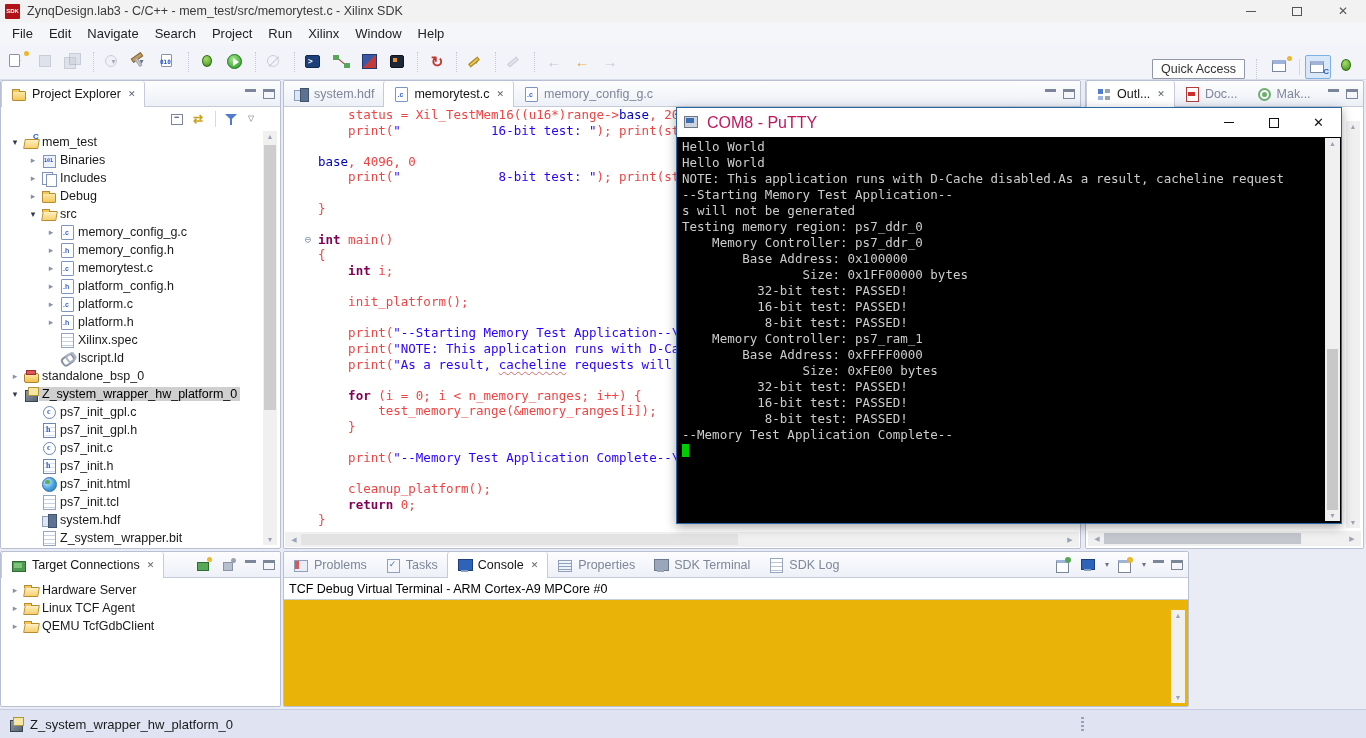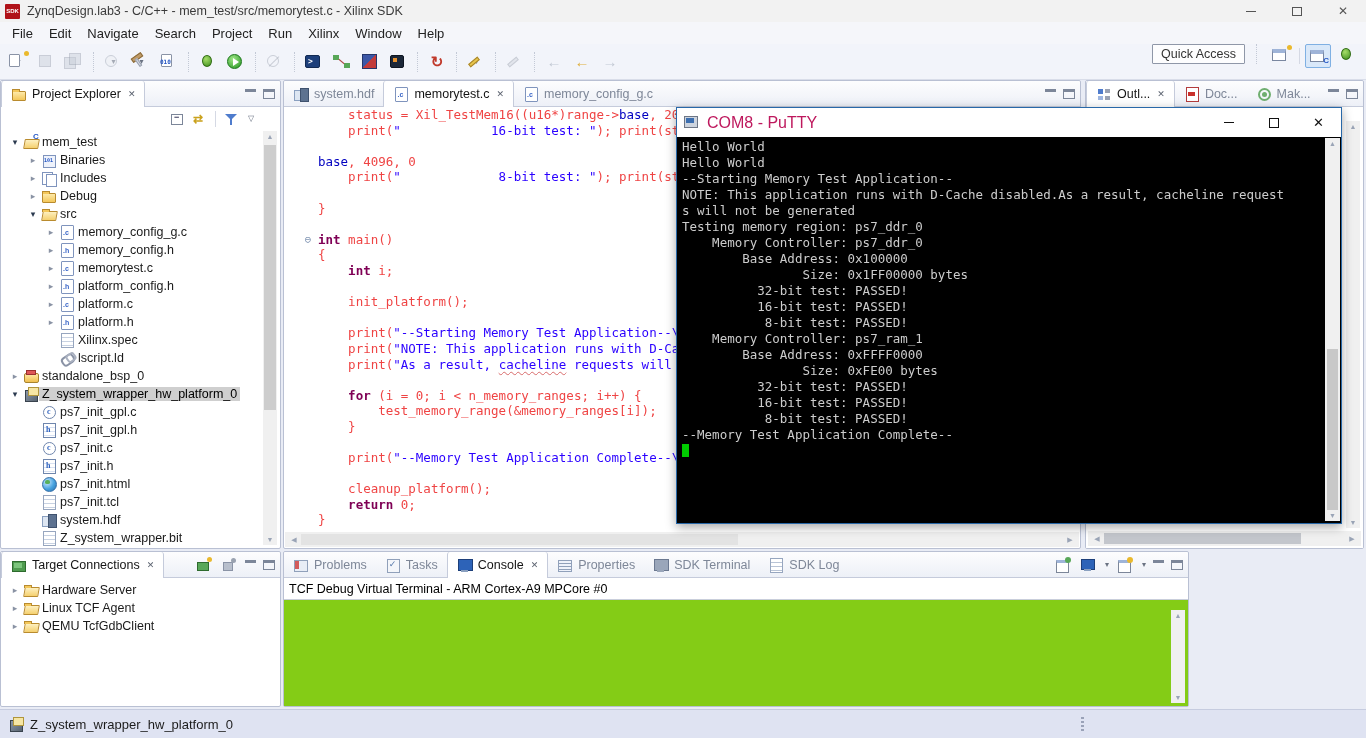--- a/index.html
+++ b/index.html
@@ -16,21 +16,21 @@
   .wc-max i{display:block;width:10px;height:9px;border:1px solid #555}
   .wc-close{font-size:12px}
 
   .menubar{position:absolute;left:0;top:22px;width:1366px;height:22px;background:#f5f6fa;display:flex;align-items:center;padding-left:4px}
   .mi{padding:3px 8px;color:#222}
 
   .toolbar{position:absolute;left:0;top:44px;width:1366px;height:36px;background:#f2f4fa;border-bottom:1px solid #d9dde9;display:flex;align-items:center;padding-left:4px}
   .tbi{width:26px;height:24px;display:flex;align-items:center;justify-content:center;position:relative;margin:0 1px}
   .caret{font-size:8px;color:#6b7383;margin-left:1px}
   .tsep{width:1px;height:20px;border-left:1px dotted #c3c9d6;margin:0 5px}
-  .tbright{position:absolute;right:6px;top:0;height:35px;display:flex;align-items:flex-start;gap:6px}
+  .tbright{position:absolute;right:6px;top:0;height:35px;display:flex;align-items:flex-end;gap:6px}
   .qa{border:1px solid #8f97a8;background:#fdfdfe;color:#333;font-size:12.5px;padding:2px 8px;border-radius:1px}
   .persp{width:26px;height:24px;display:flex;align-items:center;justify-content:center;position:relative}
   .persp.active{background:#d9e8f9;border:1px solid #7fb0e3;border-radius:2px}
 
   
   .g{position:absolute}
   .art-page{width:11px;height:13px;background:#fff;border:1px solid #8a93a6;border-radius:1px}
   .art-star{width:5px;height:5px;background:#eab92d;border-radius:50%;right:2px;top:1px}
   .dim{opacity:.45}
   .art-floppy{width:12px;height:12px;background:#c7cdd8;border:1px solid #98a0ae}
@@ -182,21 +182,21 @@
   .pb-close{font-size:13px}
   .pterm{position:absolute;left:2px;top:29px;right:17px;bottom:2px;overflow:hidden;padding:2px 0 0 3px}
   .tl{font:12.5px/16px "DejaVu Sans Mono",monospace;color:#cccccc;white-space:pre}
   .cursorblk{display:inline-block;width:7px;height:13px;background:#00cc00;vertical-align:-2px}
   .ptsb{position:absolute;right:1px;top:30px;bottom:2px;width:15px;background:#f0f0f0}
 
   
   #targets{left:0;top:551px;width:281px;height:156px}
   #consolep{left:283px;top:551px;width:906px;height:156px}
   .cshdr{font-size:12.5px;color:#000;padding:4px 0 3px 5px;border-bottom:1px solid #c9cedb;background:#fff}
-  .csbody{position:absolute;left:0;top:26px;right:0;bottom:0;background:#84cc16}
+  .csbody{position:absolute;left:0;top:26px;right:0;bottom:0;background:#eab308}
 
   
   #statusbar{position:absolute;left:0;top:709px;width:1366px;height:29px;background:#dfe3f2;border-top:1px solid #c6ccdf;display:flex;align-items:center;padding-left:8px;gap:6px}
   .sb-handle{position:absolute;left:1081px;top:7px;width:3px;height:15px;background:repeating-linear-gradient(180deg,#9aa2b8 0 2px,transparent 2px 4px)}
 </style>
 </head>
 <body>
 
 <div class="titlebar">
   <div class="appicon">SDK</div>
@@ -570,22 +570,22 @@
         </div>
       <div class="pb pb-max">
           <i></i>
         </div>
       <div class="pb pb-close">✕</div>
     </div>
   </div>
   <div class="pterm" id="pt-term">
       <div class="tl">Hello World</div>
       <div class="tl">Hello World</div>
+      <div class="tl">NOTE: This application runs with D-Cache disabled.As a result, cacheline request</div>
       <div class="tl">--Starting Memory Test Application--</div>
-      <div class="tl">NOTE: This application runs with D-Cache disabled.As a result, cacheline request</div>
       <div class="tl">s will not be generated</div>
       <div class="tl">Testing memory region: ps7_ddr_0</div>
       <div class="tl">    Memory Controller: ps7_ddr_0</div>
       <div class="tl">        Base Address: 0x100000</div>
       <div class="tl">                Size: 0x1FF00000 bytes</div>
       <div class="tl">          32-bit test: PASSED!</div>
       <div class="tl">          16-bit test: PASSED!</div>
       <div class="tl">           8-bit test: PASSED!</div>
       <div class="tl">    Memory Controller: ps7_ram_1</div>
       <div class="tl">        Base Address: 0xFFFF0000</div>

